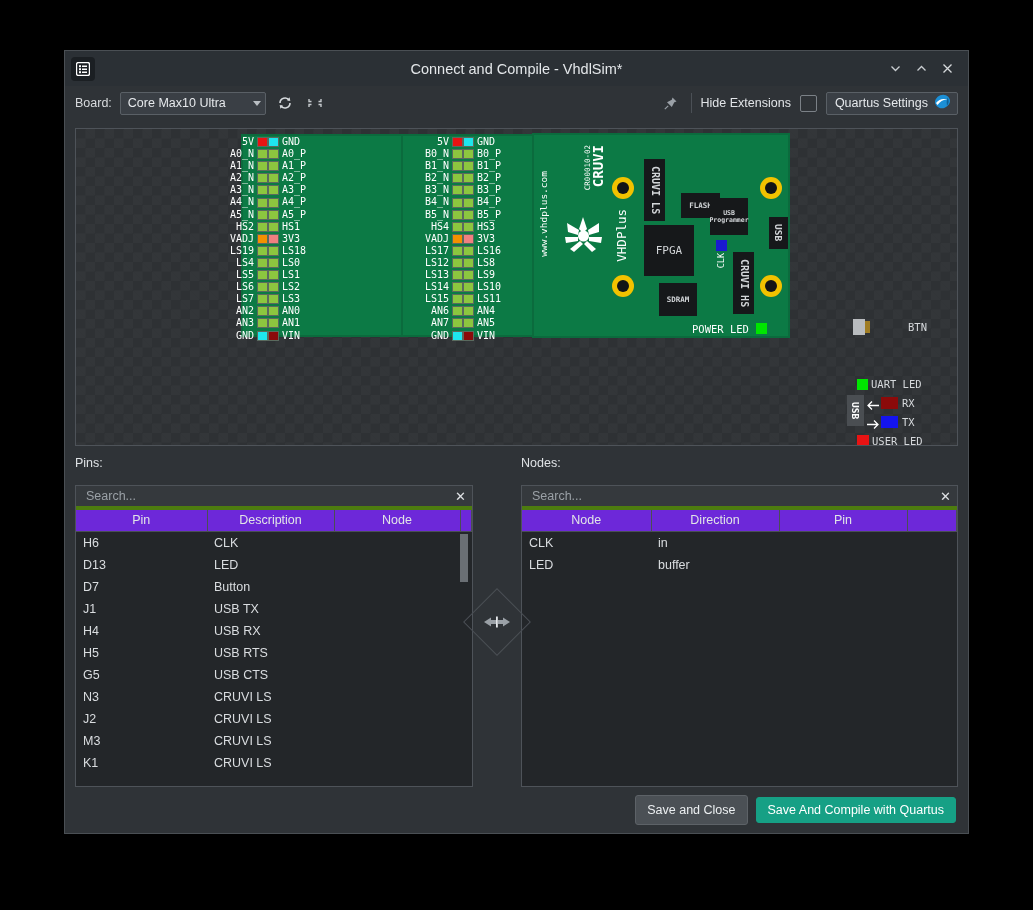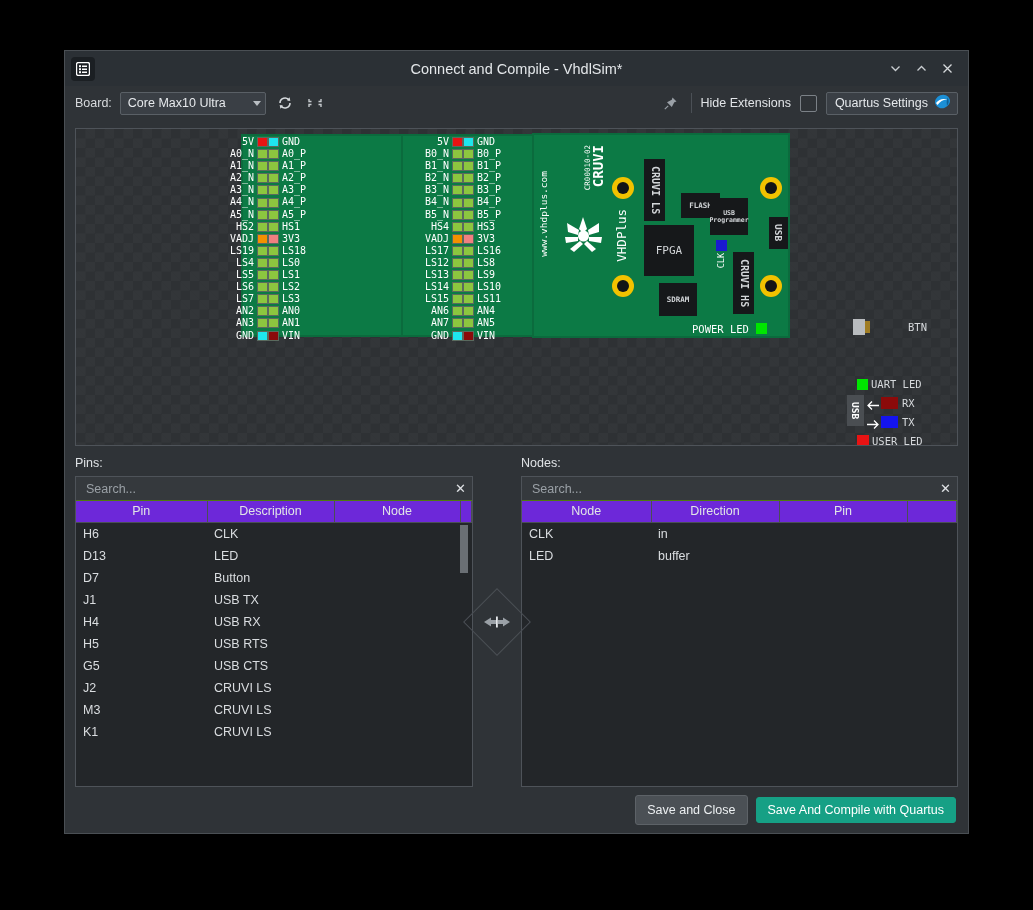--- a/index.html
+++ b/index.html
@@ -184,34 +184,34 @@
   }
   .swatch { position: absolute; }
   
   #lists {
     display: flex;
     margin: 10px 10px 0 10px;
     flex: 1 1 auto;
     min-height: 0;
   }
   .list-panel { display: flex; flex-direction: column; min-height: 0; }
-  .panel-caption { color: #dfe2e5; font-size: 12.5px; margin-bottom: 6px; }
+  .panel-caption { color: #dfe2e5; font-size: 12.5px; margin-bottom: 15px; }
   .panel-box {
     border: 1px solid #4e5359;
     background: #232629;
     flex: 1 1 auto;
     display: flex; flex-direction: column;
     min-height: 0;
   }
   .search-row {
     height: 24px; flex: 0 0 24px;
     background: #35393d;
     display: flex; align-items: center;
     padding: 0 6px 0 8px;
-    border-bottom: 1px solid #4d7c0f;
+    border-bottom: 4px solid #4d7c0f;
   }
   .search-input {
     flex: 1 1 auto;
     background: transparent; border: none; outline: none;
     color: #e3e6e9; font-size: 12.5px;
     font-family: "Liberation Sans", sans-serif;
   }
   .search-input::placeholder { color: #9aa0a6; }
   .clear-icon { color: #e0e3e6; font-size: 13px; padding-left: 6px; }
   table.grid { width: 100%; border-collapse: collapse; table-layout: fixed; }
@@ -783,20 +783,26 @@
                   <td></td>
                   <td></td>
                 </tr>
                 <tr>
                   <td>G5</td>
                   <td>USB CTS</td>
                   <td></td>
                   <td></td>
                 </tr>
                 <tr>
+                  <td>N3</td>
+                  <td>CRUVI LS</td>
+                  <td></td>
+                  <td></td>
+                </tr>
+                <tr>
                   <td>J2</td>
                   <td>CRUVI LS</td>
                   <td></td>
                   <td></td>
                 </tr>
                 <tr>
                   <td>M3</td>
                   <td>CRUVI LS</td>
                   <td></td>
                   <td></td>

